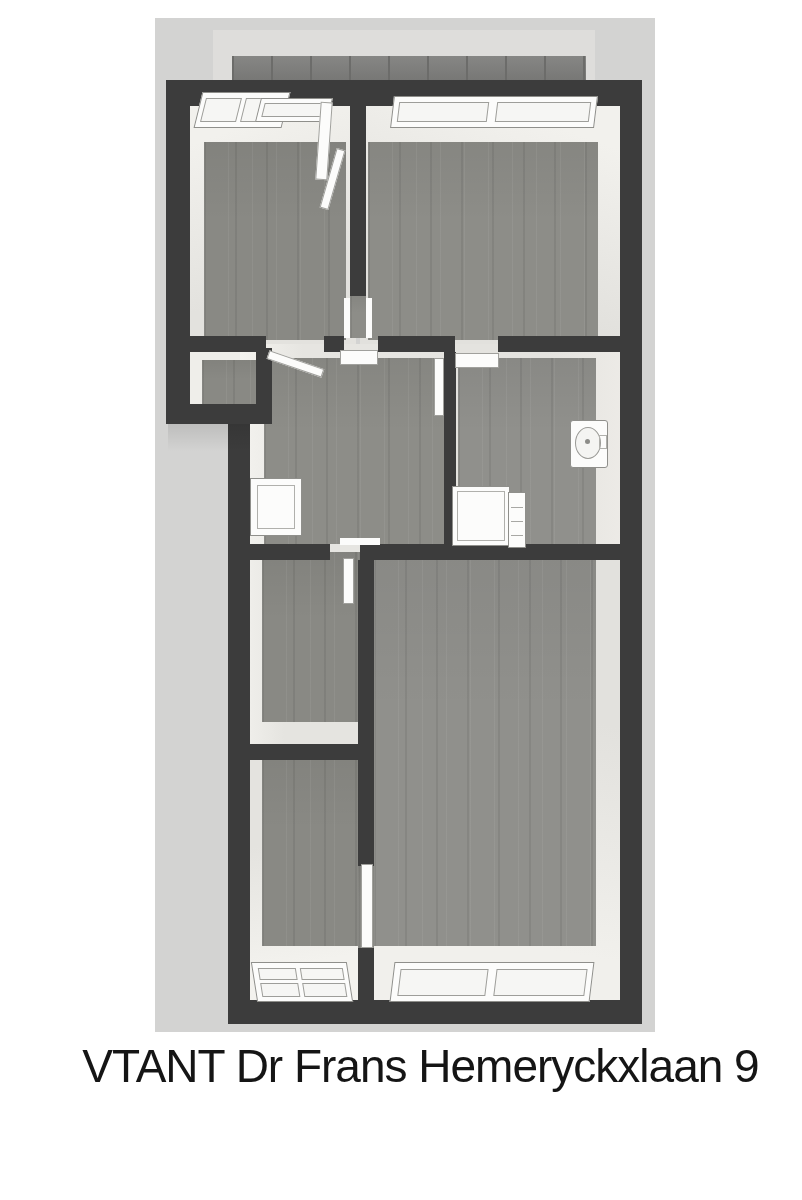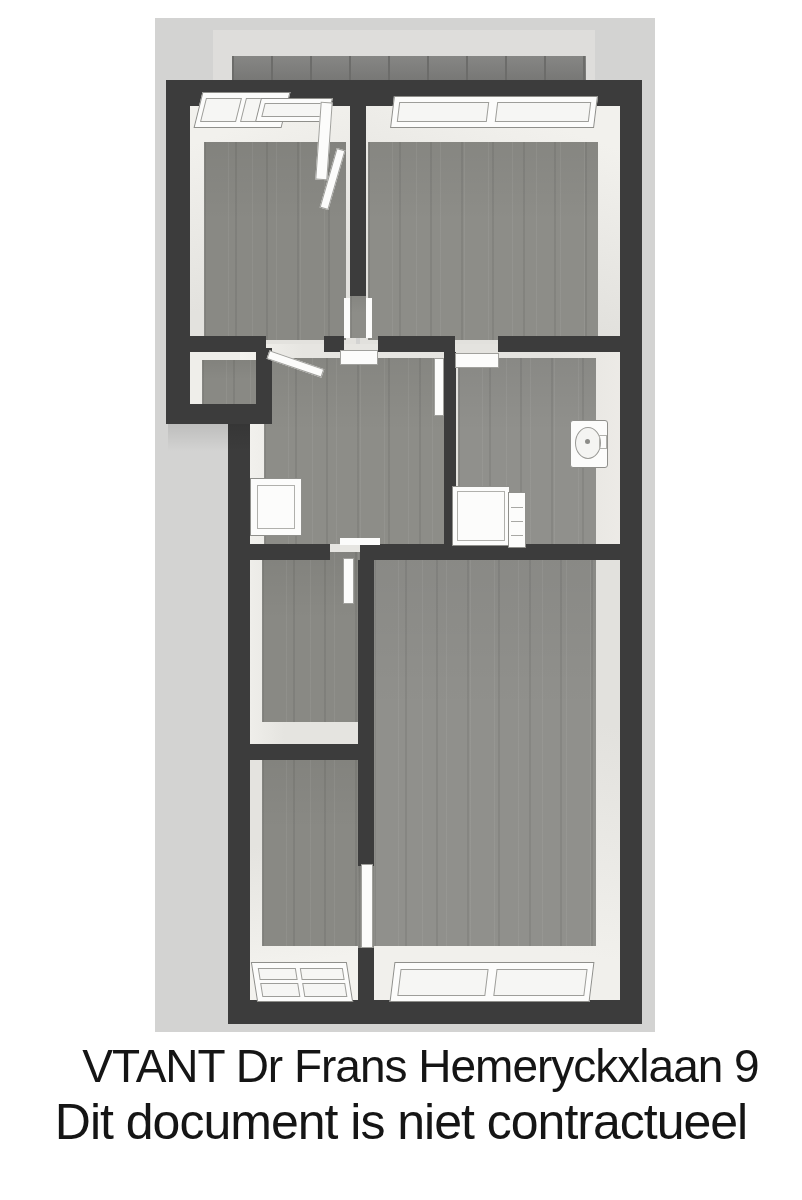--- a/index.html
+++ b/index.html
@@ -158,16 +158,15 @@
     <div class="shelf-line" style="top:28px;"></div>
     <div class="shelf-line" style="top:42px;"></div>
   </div>
 
   <div class="fix" style="left:250px;top:478px;width:52px;height:58px;">
     <div class="inner-line" style="left:6px;top:6px;width:38px;height:44px;"></div>
   </div>
 
   <div class="caption">
     <div class="l1">VTANT Dr Frans Hemeryckxlaan 9</div>
-    <div class="l2">Dit document is niet contractueel</div>
   </div>
 
 </div>
 
 </body></html>

